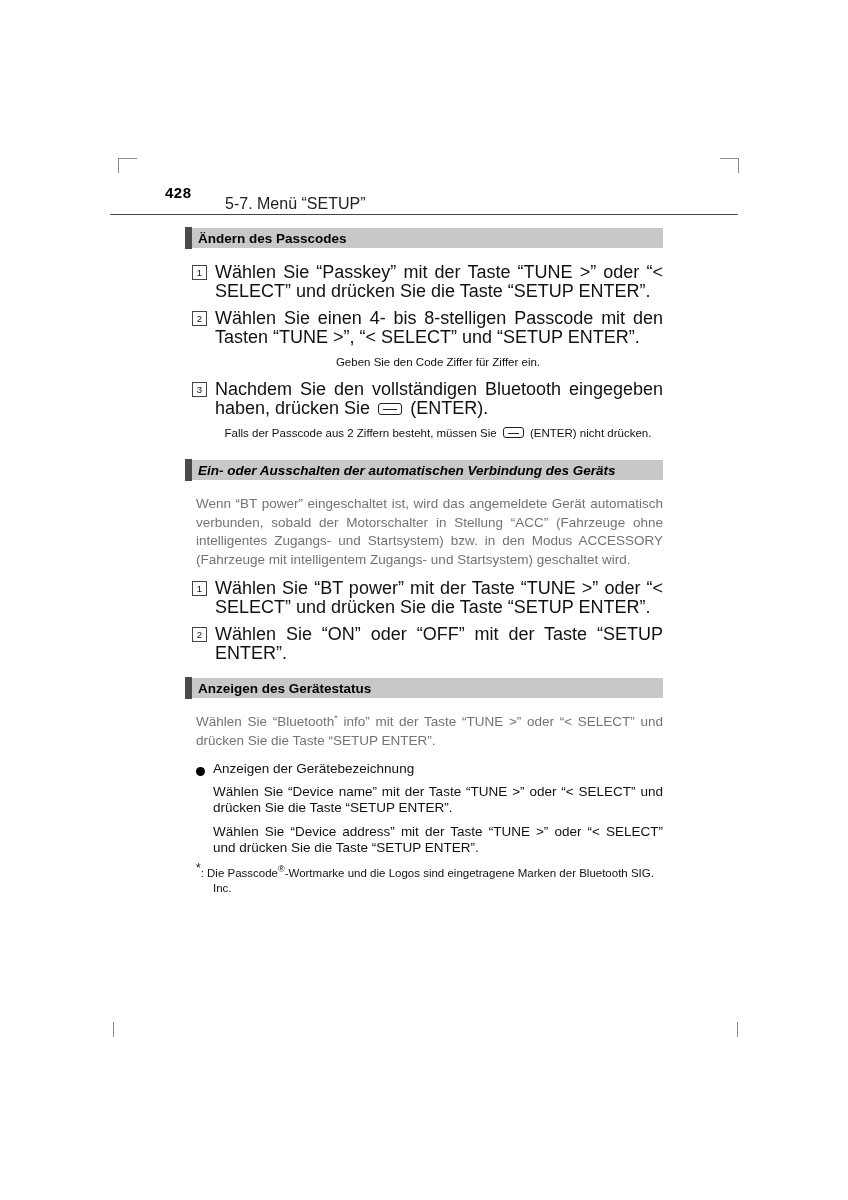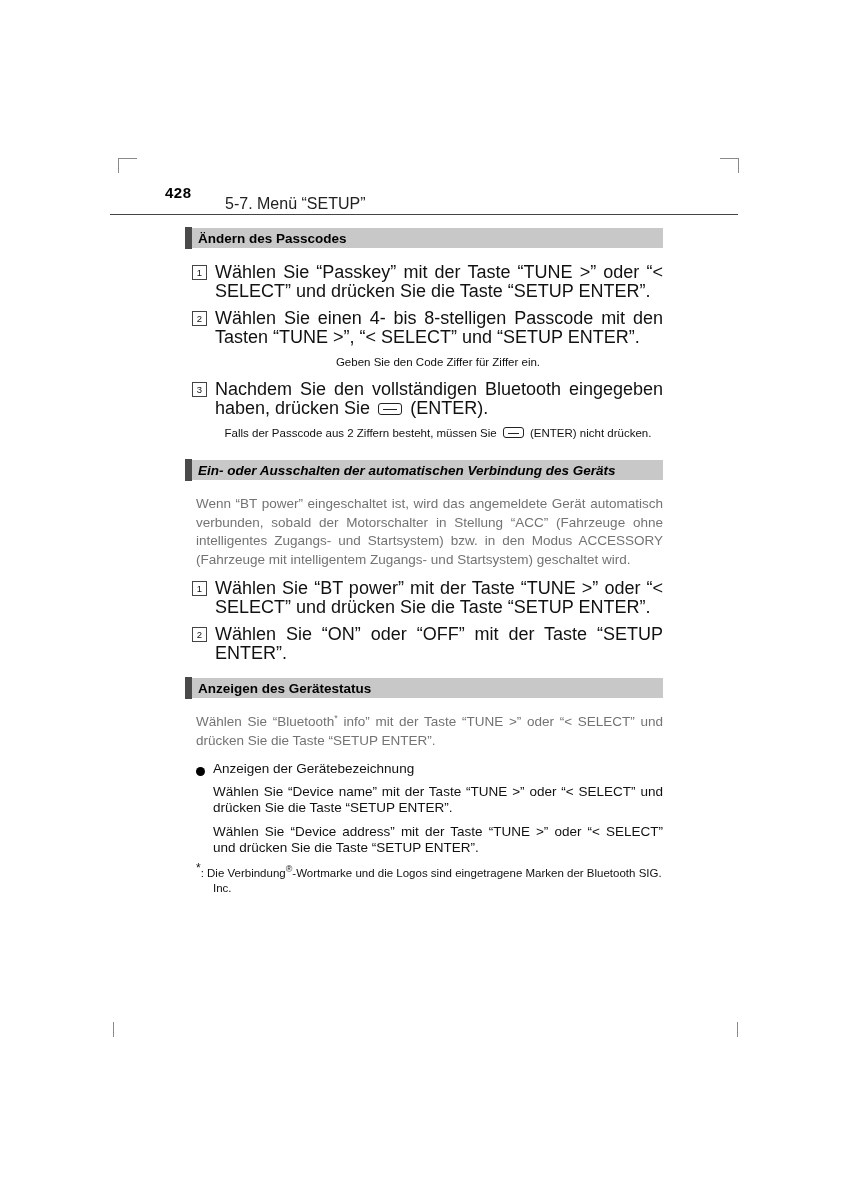--- a/index.html
+++ b/index.html
@@ -204,16 +204,16 @@
 
   <div class="bullet-item">
     <span class="bullet-icon"></span>
     <span class="bullet-label">Anzeigen der Gerätebezeichnung</span>
   </div>
   <div class="bullet-text">Wählen Sie “Device name” mit der Taste “TUNE &gt;” oder “&lt; SELECT” und drücken Sie die Taste “SETUP ENTER”.</div>
 
   <div class="bullet-text">Wählen Sie “Device address” mit der Taste “TUNE &gt;” oder “&lt; SELECT” und drücken Sie die Taste “SETUP ENTER”.</div>
 
   <div class="footnote">
-    <sup class="star">*</sup><span>: Die Verbindung</span><sup>®</sup><span>-Wortmarke und die Logos sind eingetragene Marken der Bluetooth SIG. Inc.</span>
+    <sup class="star">*</sup><span>: Die Passcode</span><sup>®</sup><span>-Wortmarke und die Logos sind eingetragene Marken der Bluetooth SIG. Inc.</span>
   </div>
 
 </div>
 
 </body></html>

